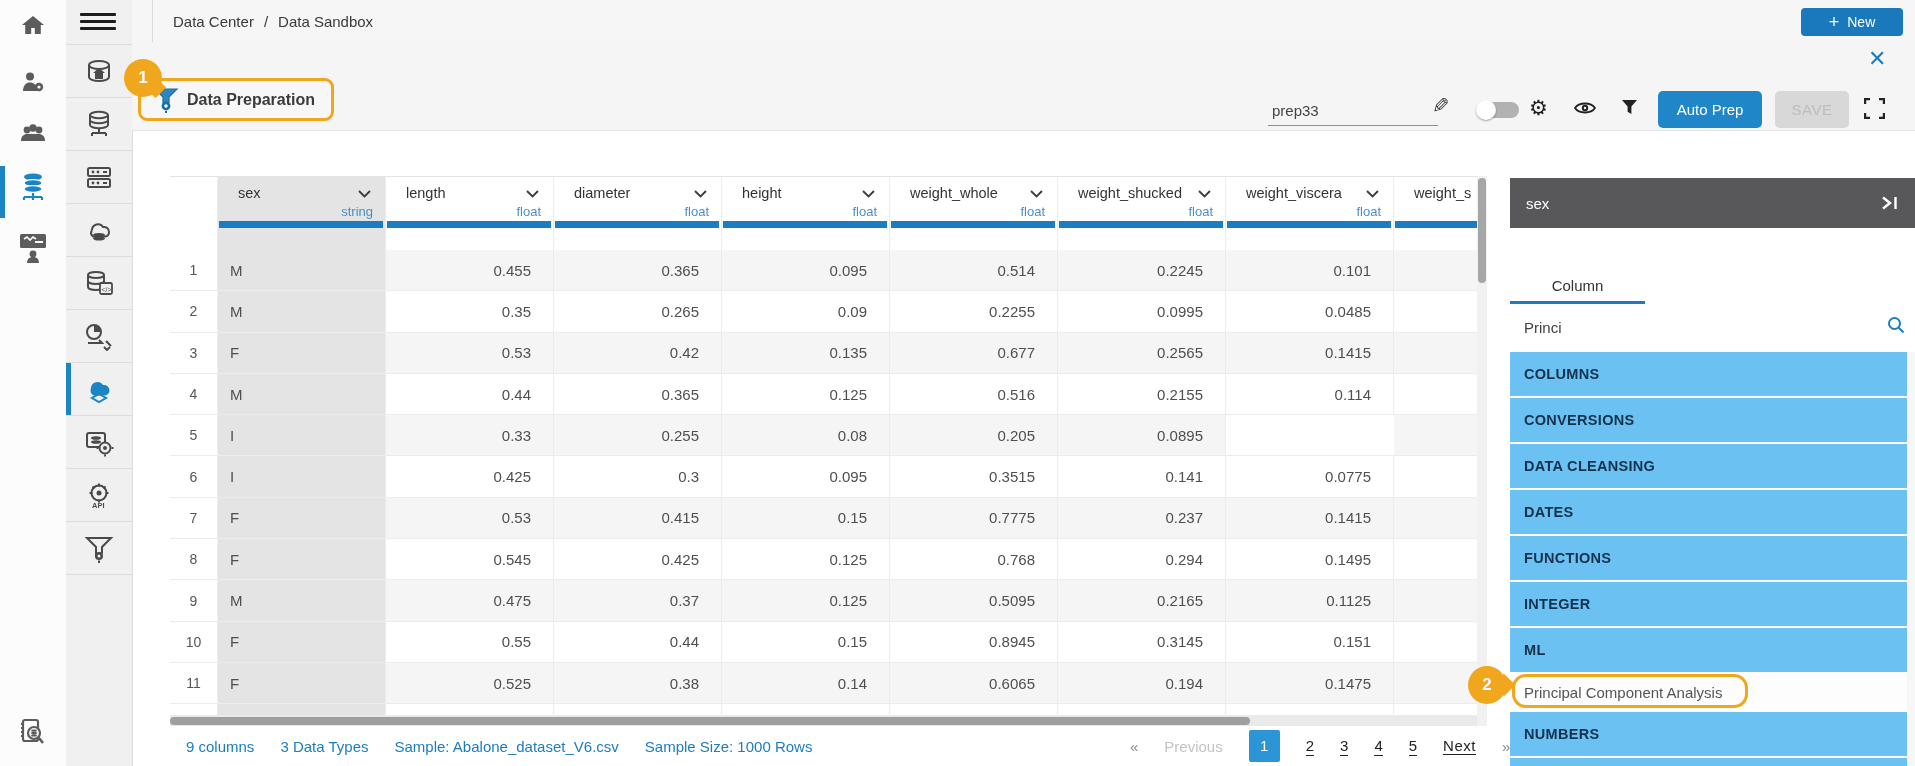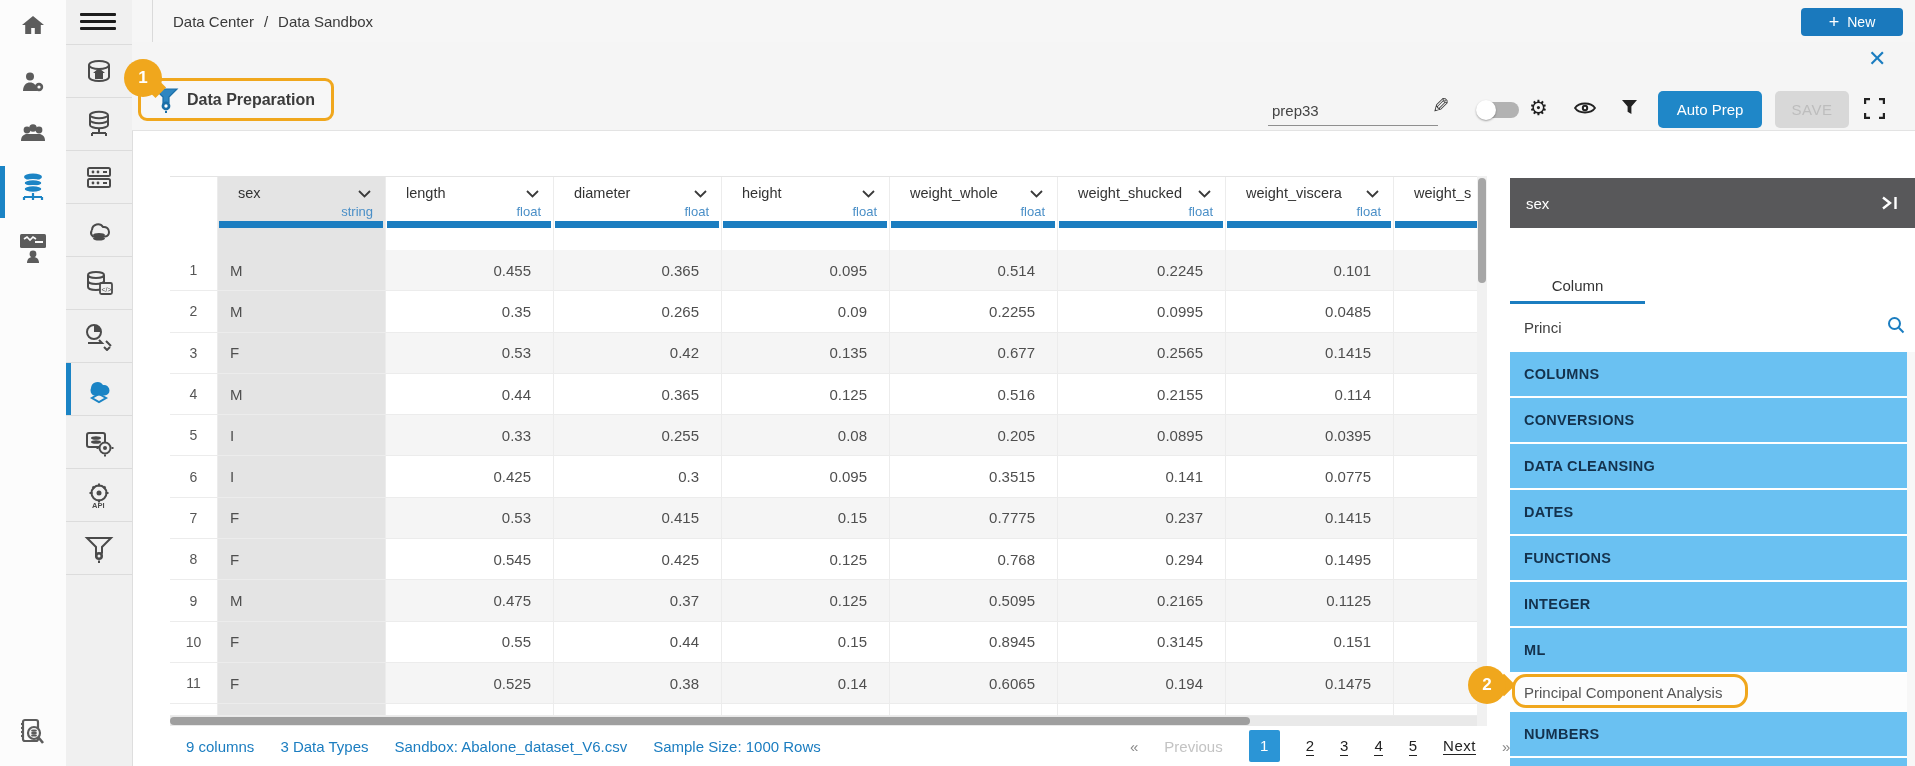--- a/index.html
+++ b/index.html
@@ -451,21 +451,20 @@
         <div class="c val" style="left: 1224px; width: 168px;"></div>
       </div>
       <div class="trow odd">
         <div class="c num" style="left: 0px; width: 48px;">5</div>
         <div class="c sexc" style="left: 48px; width: 168px;">I</div>
         <div class="c val" style="left: 216px; width: 168px;">0.33</div>
         <div class="c val" style="left: 384px; width: 168px;">0.255</div>
         <div class="c val" style="left: 552px; width: 168px;">0.08</div>
         <div class="c val" style="left: 720px; width: 168px;">0.205</div>
         <div class="c val" style="left: 888px; width: 168px;">0.0895</div>
-        <div class="c val" style="left: 1056px; width: 168px;">0.0395</div>
         <div class="c val" style="left: 1224px; width: 168px;"></div>
       </div>
       <div class="trow even">
         <div class="c num" style="left: 0px; width: 48px;">6</div>
         <div class="c sexc" style="left: 48px; width: 168px;">I</div>
         <div class="c val" style="left: 216px; width: 168px;">0.425</div>
         <div class="c val" style="left: 384px; width: 168px;">0.3</div>
         <div class="c val" style="left: 552px; width: 168px;">0.095</div>
         <div class="c val" style="left: 720px; width: 168px;">0.3515</div>
         <div class="c val" style="left: 888px; width: 168px;">0.141</div>
@@ -542,21 +541,21 @@
   <div class="abs vscroll">
       <div class="vthumb"></div>
     </div>
   <div class="abs hscroll">
       <div class="hthumb"></div>
     </div>
 
   <div class="abs stats" id="stats">
       <span>9 columns</span>
       <span>3 Data Types</span>
-      <span>Sandbox: Abalone_dataset_V6.csv</span>
+      <span>Sample: Abalone_dataset_V6.csv</span>
       <span>Sample Size: 1000 Rows</span>
     </div>
   <div class="abs pager" id="pager">
       <span class="pg-prev pg-arrow">«</span>
       <span class="pg-prev">Previous</span>
       <span class="pg-num pg-active">1</span>
       <span class="pg-num">2</span>
       <span class="pg-num">3</span>
       <span class="pg-num">4</span>
       <span class="pg-num">5</span>

